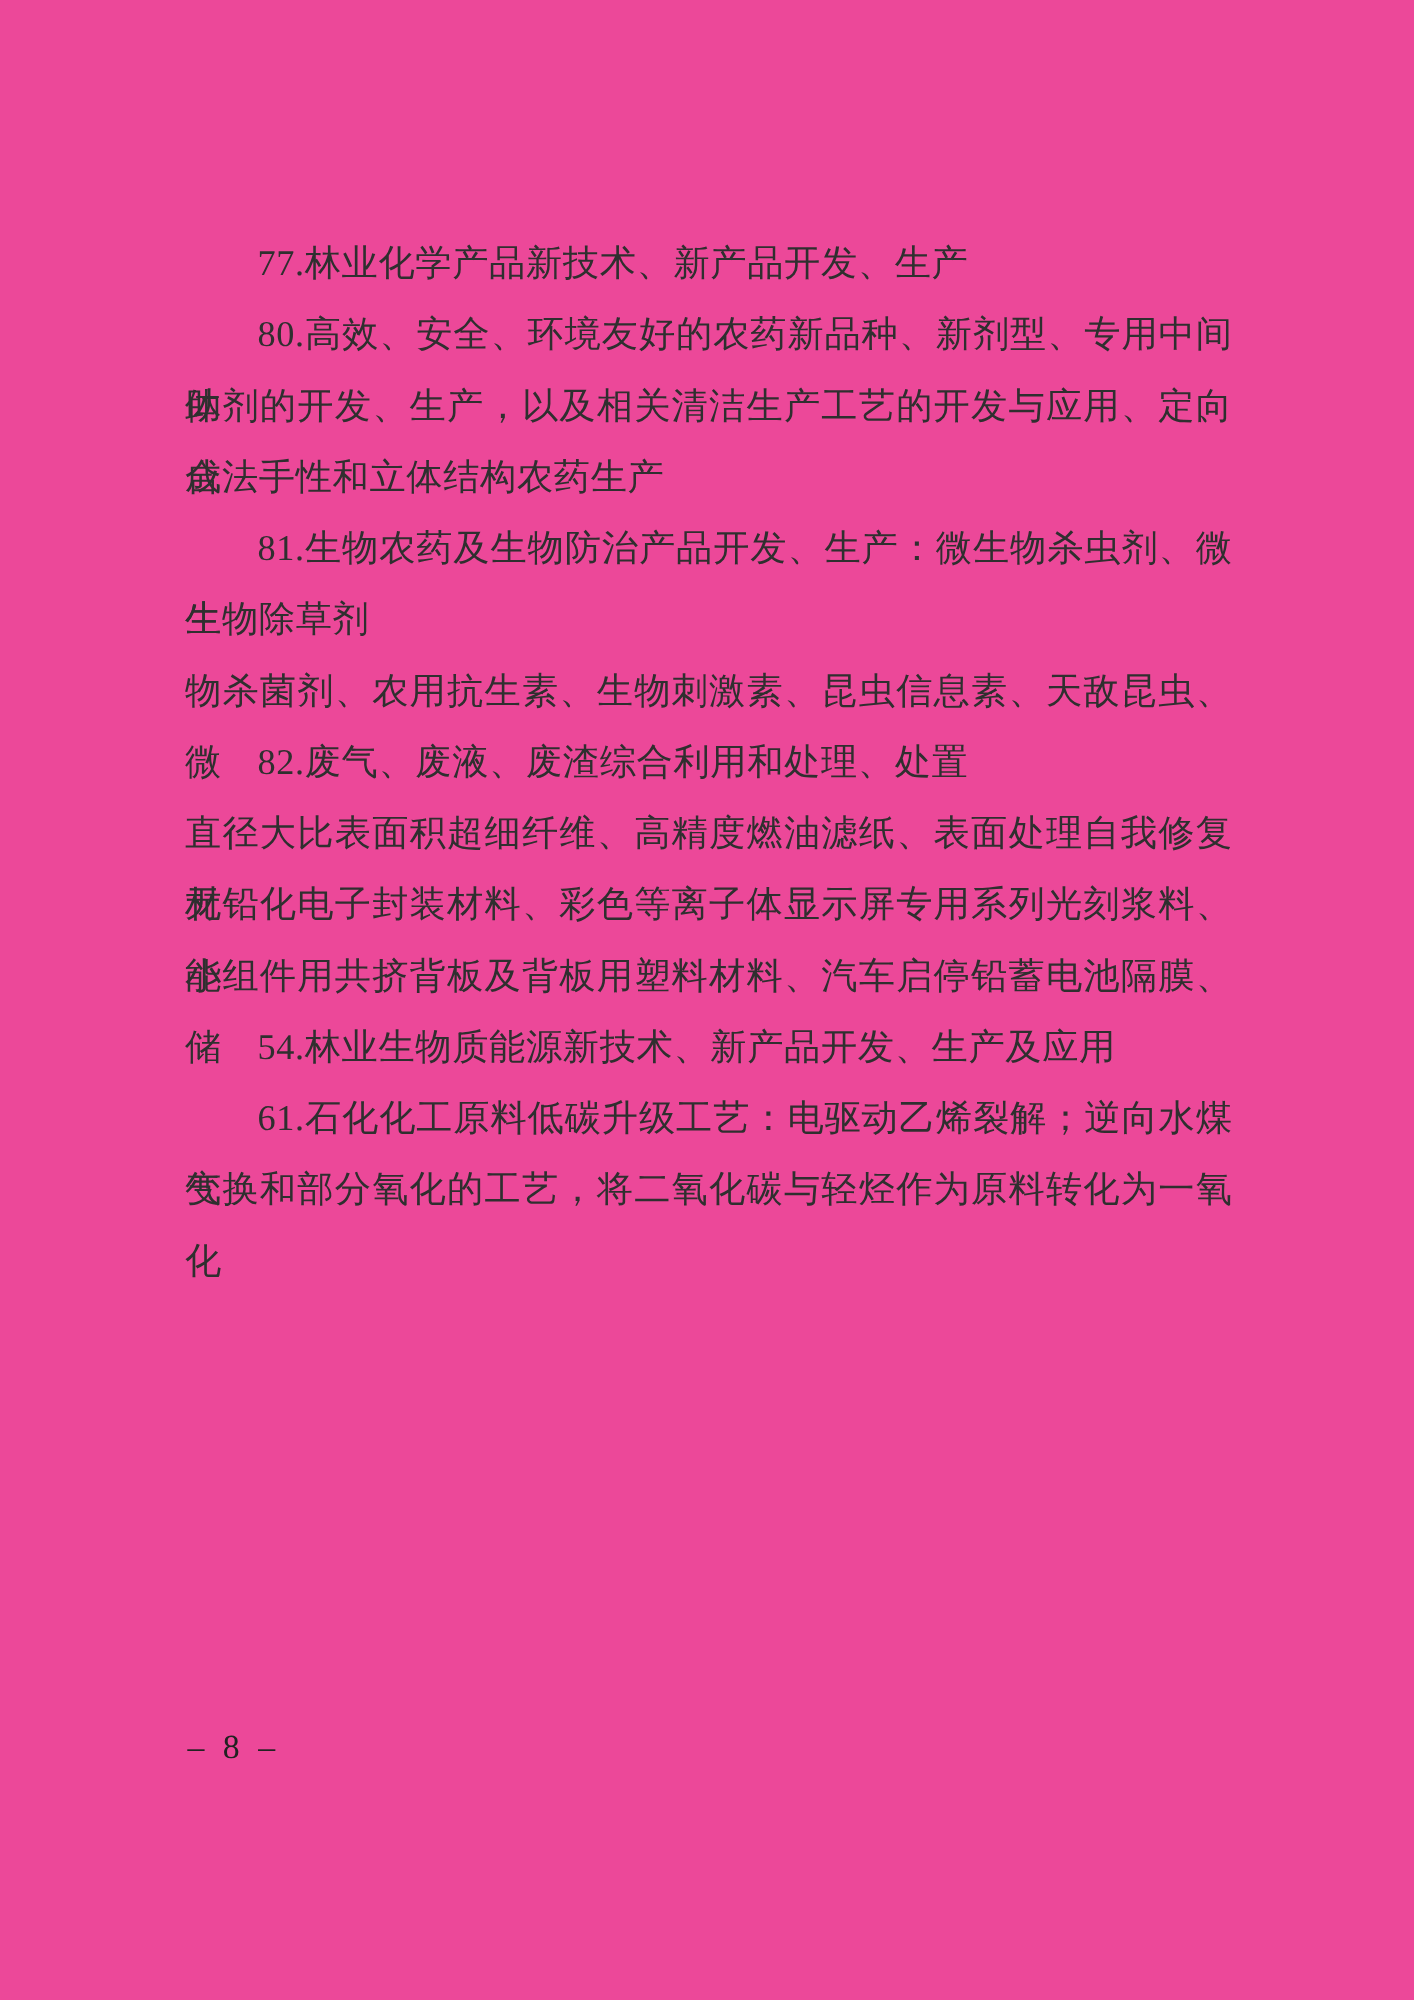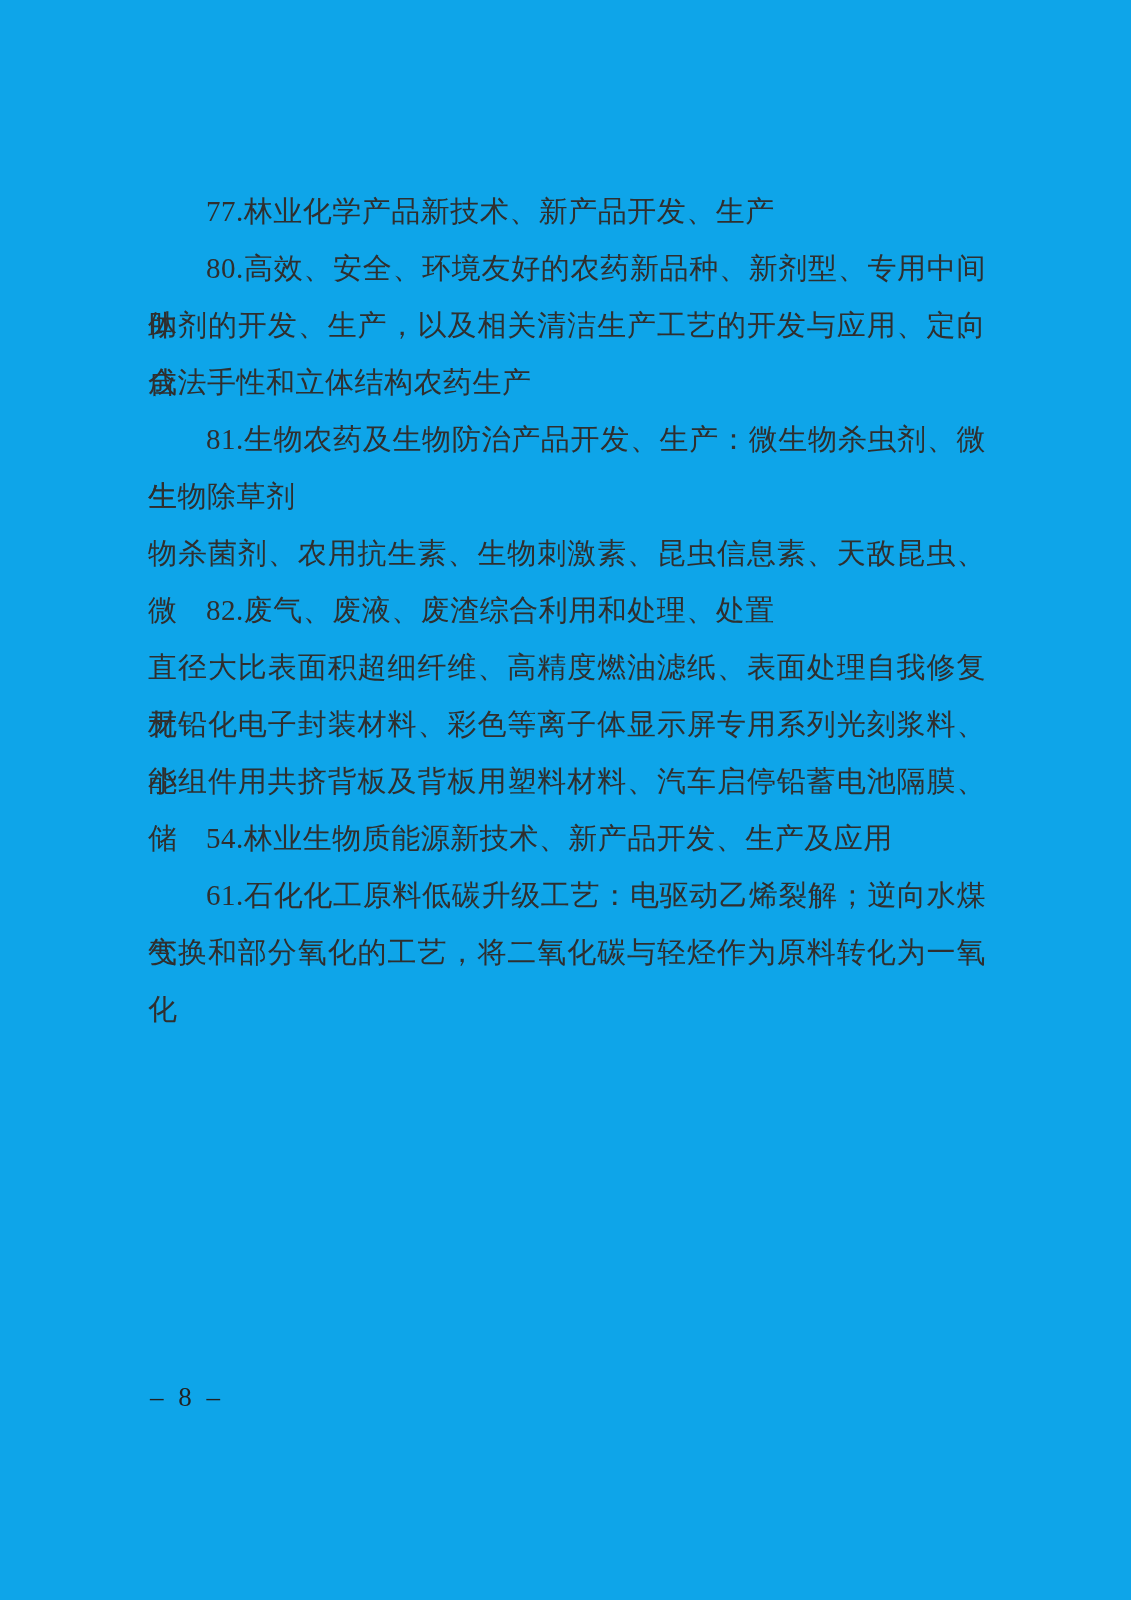--- a/index.html
+++ b/index.html
@@ -4,21 +4,21 @@
 <style>
   html, body {
     margin: 0;
     padding: 0;
     background: #ffffff;
   }
   .page {
     position: relative;
     width: 1131px;
     height: 1600px;
-    background: #0ea5e9;
+    background: #ec4899;
     overflow: hidden;
     font-family: "Liberation Serif", "DejaVu Serif", serif;
   }
   .document-body {
     position: absolute;
     left: 148px;
     top: 183px;
     width: 838px;
   }
   .para {

